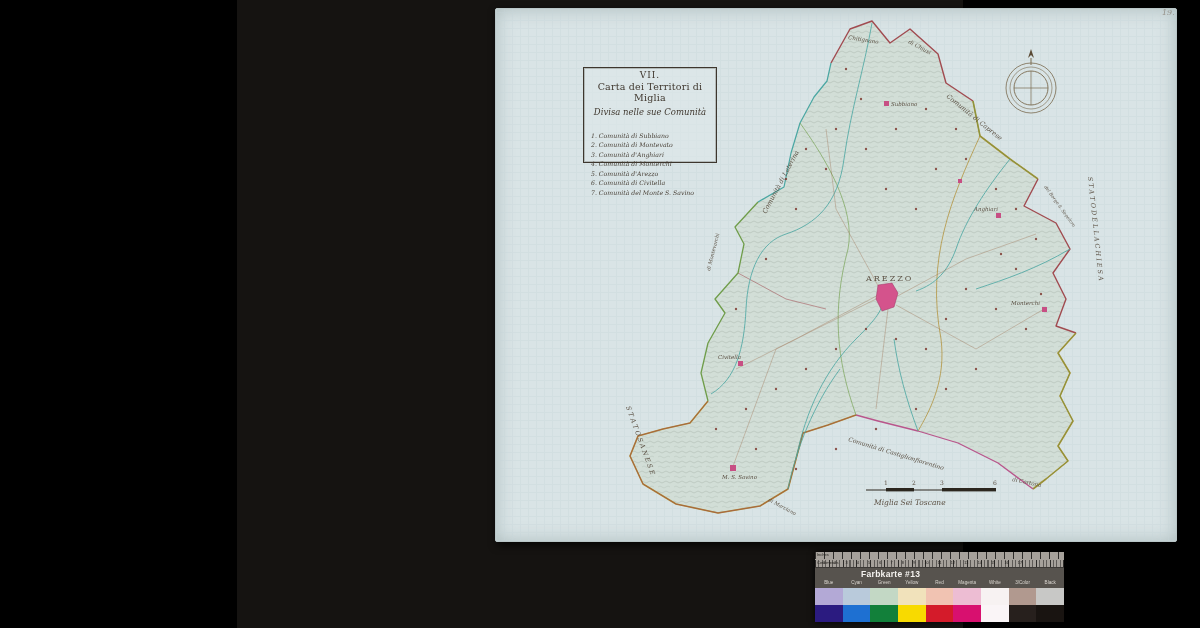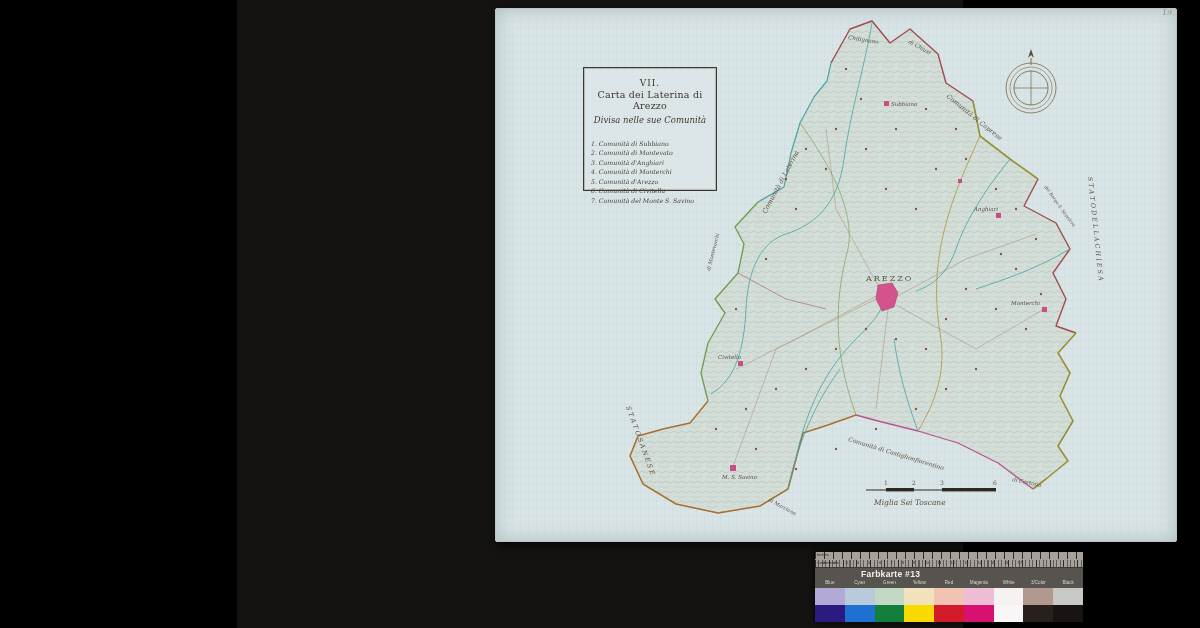--- a/index.html
+++ b/index.html
@@ -7,30 +7,30 @@
   #stage{position:relative;width:1200px;height:628px;background:#000;}
   #photo{position:absolute;left:237px;top:0;width:726px;height:628px;background:#151311;}
   #sheet{position:absolute;left:258px;top:8px;width:680px;height:532px;background:#d9e4e6;
     border-radius:2px;border:1px solid #b9c6c8;
     box-shadow:inset 0 0 18px rgba(120,140,140,.45), 2px 3px 8px rgba(0,0,0,.8);}
   #sheet .grid{position:absolute;inset:0;opacity:.35;pointer-events:none;
     background:
       repeating-linear-gradient(0deg,#c7d6da 0 1px,transparent 1px 8px),
       repeating-linear-gradient(90deg,#c7d6da 0 1px,transparent 1px 8px);}
   #mapsvg{position:absolute;left:0;top:0;}
-  .cartouche{position:absolute;left:87px;top:58px;width:134px;height:124px;
+  .cartouche{position:absolute;left:87px;top:58px;width:134px;height:96px;
     border:1.3px solid #3d362d;box-shadow:0 0 0 1px rgba(61,54,45,.25) inset;
-    background:rgba(222,232,233,.6);color:#3f372e;text-align:center;padding-top:10px;box-sizing:border-box;}
+    background:rgba(222,232,233,.6);color:#3f372e;text-align:center;padding-top:2px;box-sizing:border-box;}
   .c-num{font-size:9px;letter-spacing:1px;}
   .c-title{font-size:9.5px;letter-spacing:.2px;margin-top:1px;}
   .c-sub{font-size:8.5px;font-style:italic;margin-top:4px;margin-bottom:14px;}
   .c-items{font-size:6.2px;font-style:italic;text-align:left;padding-left:7px;line-height:1.52;color:#4a4238;}
   .pagenum{position:absolute;left:925px;top:8px;font-size:8px;font-style:italic;color:#8a8278;opacity:.8;}
   
-  #card{position:absolute;left:578px;top:552px;width:268px;height:70px;background:#57534e;
+  #card{position:absolute;left:578px;top:552px;width:249px;height:70px;background:#57534e;
     box-shadow:0 0 6px rgba(0,0,0,.9);font-family:"Liberation Sans", sans-serif;}
   #ruler{position:relative;height:15px;background:#a6a19b;border-bottom:1px solid #3c3936;}
   #ruler .in-ticks{position:absolute;left:0;top:0;width:100%;height:7px;
     background:repeating-linear-gradient(90deg,#2e2c2a 0 1px,transparent 1px 9px);}
   #ruler .cm-ticks{position:absolute;left:0;top:8px;width:100%;height:7px;
     background:repeating-linear-gradient(90deg,#2e2c2a 0 1px,transparent 1px 13.8px),
                repeating-linear-gradient(90deg,rgba(46,44,42,.6) 0 1px,transparent 1px 3.45px);}
   #ruler .u-top{position:absolute;left:2px;top:0;font-size:4px;color:#26241f;}
   #ruler .u-bot{position:absolute;left:2px;top:8px;font-size:4px;color:#26241f;}
   #ruler .nums{position:absolute;left:8px;top:8.5px;width:240px;font-size:3.8px;color:#1e1c1a;
@@ -210,21 +210,21 @@
           <text x="388" y="476" font-size="6">1</text>
           <text x="416" y="476" font-size="6">2</text>
           <text x="444" y="476" font-size="6">3</text>
           <text x="497" y="476" font-size="6">6</text>
           <text x="378" y="496" font-size="7.5" class="edge">Miglia Sei Toscane</text>
         </g>
       </svg>
 
       <div class="cartouche">
         <div class="c-num">VII.</div>
-        <div class="c-title">Carta dei Laterina di Arezzo</div>
+        <div class="c-title">Carta dei Territori di Miglia</div>
         <div class="c-sub">Divisa nelle sue Comunità</div>
         <div class="c-items">
           <div>1. Comunità di Subbiano</div>
           <div>2. Comunità di Montevato</div>
           <div>3. Comunità d'Anghiari</div>
           <div>4. Comunità di Monterchi</div>
           <div>5. Comunità d'Arezzo</div>
           <div>6. Comunità di Civitella</div>
           <div>7. Comunità del Monte S. Savino</div>
         </div>

